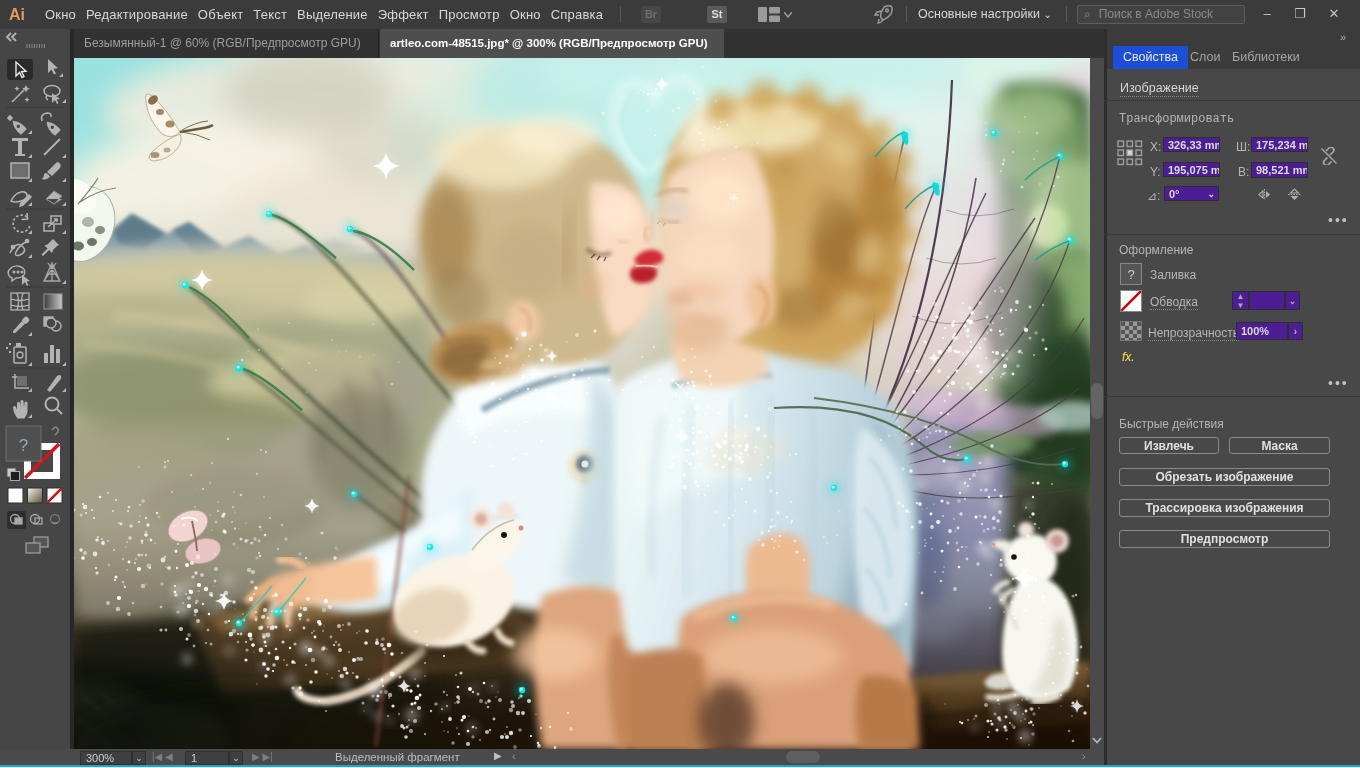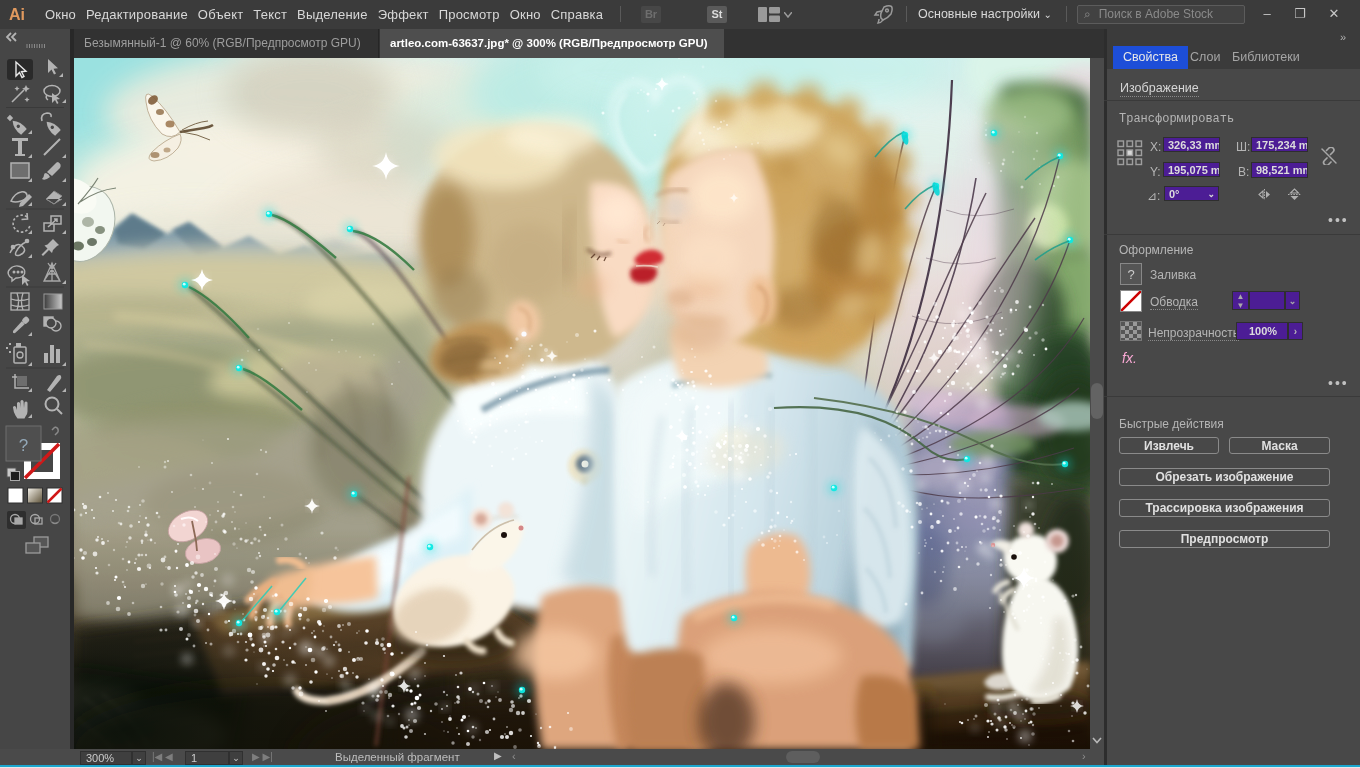--- a/index.html
+++ b/index.html
@@ -82,21 +82,21 @@
     <div class="sep" style="left:1066px"></div>
     <div class="wsname">Основные настройки <span style="font-size:10px">⌄</span></div>
     <div class="searchbox"><span style="margin-left:6px">⌕</span><span style="margin-left:8px">Поиск в Adobe Stock</span></div>
     <div class="winbtn" style="left:1244px">–</div>
     <div class="winbtn" style="left:1277px">❐</div>
     <div class="winbtn" style="left:1311px">✕</div>
   </div>
 
   <div class="tabbar">
     <div class="tab tab1"><span style="margin-left:10px">Безымянный-1 @ 60% (RGB/Предпросмотр GPU)</span> <span class="tabx" style="margin-left:14px">✕</span></div>
-    <div class="tab tab2"><span style="margin-left:10px">artleo.com-63637.jpg* @ 300% (RGB/Предпросмотр GPU)</span> <span class="tabx" style="margin-left:10px">✕</span></div>
+    <div class="tab tab2"><span style="margin-left:10px">artleo.com-48515.jpg* @ 300% (RGB/Предпросмотр GPU)</span> <span class="tabx" style="margin-left:10px">✕</span></div>
   </div>
 
   <div class="toolbar">
       <svg class="tools" width="70" height="737" viewBox="0 0 70 737">
 <g stroke="#b3b3b3" fill="none" stroke-width="1.5">
 
 <path d="M11 4 L7 8 L11 12 M16 4 L12 8 L16 12" stroke-width="1.8"></path>
 </g>
 
 <g stroke="#8a8a8a" stroke-width="1">
@@ -2093,23 +2093,23 @@
     <svg width="20" height="20">
         <line x1="0" y1="20" x2="20" y2="0" stroke="#cc0000" stroke-width="2.5"></line>
       </svg>
   </div>
   <div class="rsec-label" style="position:absolute; left:1150px; top:295px; border-bottom:1px dotted #8a8a8a;">Обводка</div>
   <div class="field" style="left:1232px; top:291px; width:17px; height:19px; color:#aaa; font-size:8px; text-align:center; line-height:9px;">▲<br>▼</div>
   <div class="field" style="left:1249px; top:291px; width:36px; height:19px;"></div>
   <div class="field" style="left:1285px; top:291px; width:15px; height:19px; color:#aaa; font-size:9px; text-align:center; line-height:18px;">⌄</div>
   <div style="position:absolute; left:1120px; top:321px; width:22px; height:20px; background:repeating-conic-gradient(#999 0% 25%, #555 0% 50%) 0 0/8px 8px; border:1px solid #777;"></div>
   <div class="rsec-label" style="position:absolute; left:1148px; top:326px; border-bottom:1px dotted #8a8a8a;">Непрозрачность</div>
-  <div class="field" style="left:1236px; top:322px; width:52px; height:18px; line-height:17px;padding-left:8px;"><span style="margin-left:4px">100%</span></div>
+  <div class="field" style="left:1236px; top:322px; width:52px; height:18px; line-height:17px;"><span style="margin-left:4px">100%</span></div>
   <div class="field" style="left:1288px; top:322px; width:15px; height:18px; color:#bbb; text-align:center; line-height:17px; font-size:10px;">›</div>
-  <div style="position:absolute; left:1122px; top:350px; color:#f9a8d4; font-size:14px; font-style:italic;">fx.</div>
+  <div style="position:absolute; left:1122px; top:350px; color:#fde047; font-size:12px; font-style:italic;">fx.</div>
   <div class="dots3" style="left:1328px; top:375px;">•••</div>
   <div class="hr" style="left:1104px; top:396px; width:256px;"></div>
 
   <div class="rsec-label" style="position:absolute; left:1119px; top:417px;">Быстрые действия</div>
   <div class="btn" style="left:1119px; top:437px; width:100px; height:17px; line-height:16px;">Извлечь</div>
   <div class="btn" style="left:1229px; top:437px; width:101px; height:17px; line-height:16px;">Маска</div>
   <div class="btn" style="left:1119px; top:468px; width:211px; height:18px; line-height:17px;">Обрезать изображение</div>
   <div class="btn" style="left:1119px; top:499px; width:211px; height:18px; line-height:17px;">Трассировка изображения</div>
   <div class="btn" style="left:1119px; top:530px; width:211px; height:18px; line-height:17px;">Предпросмотр</div>
 </div>

